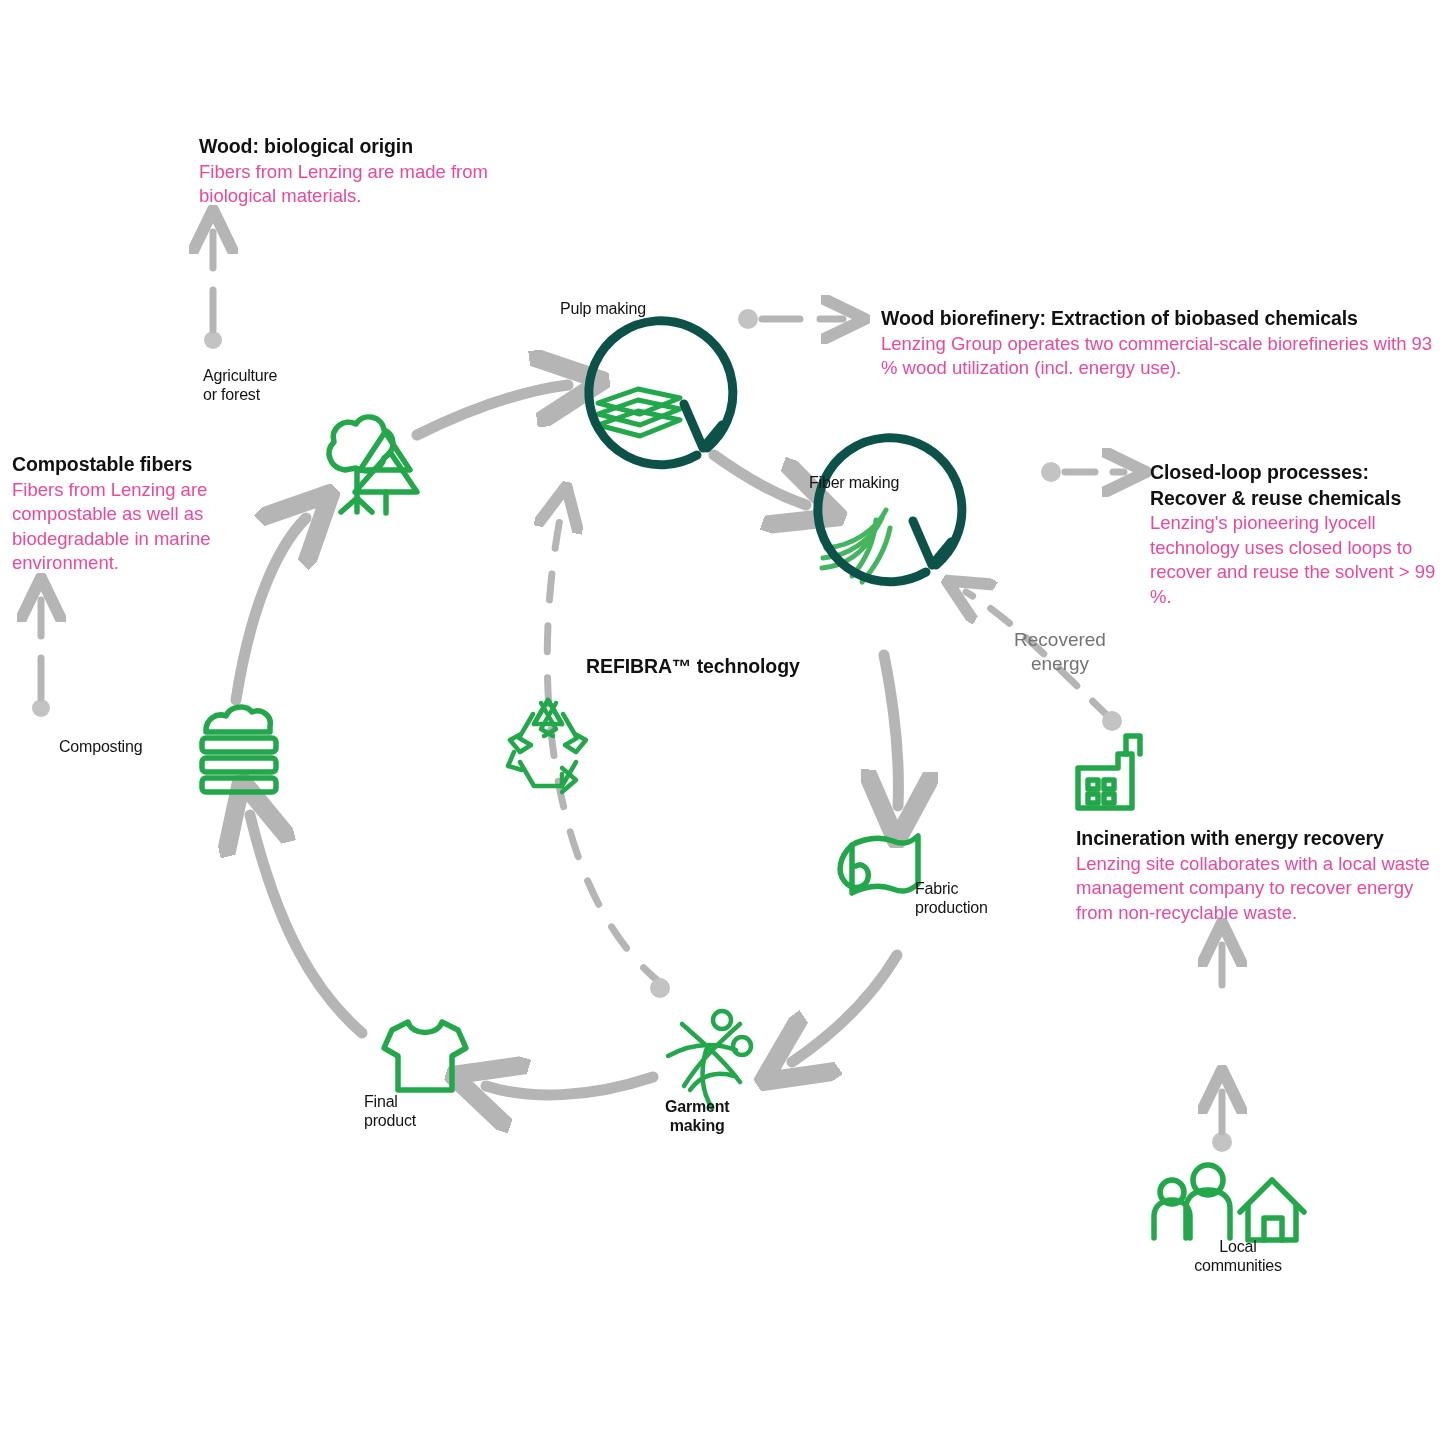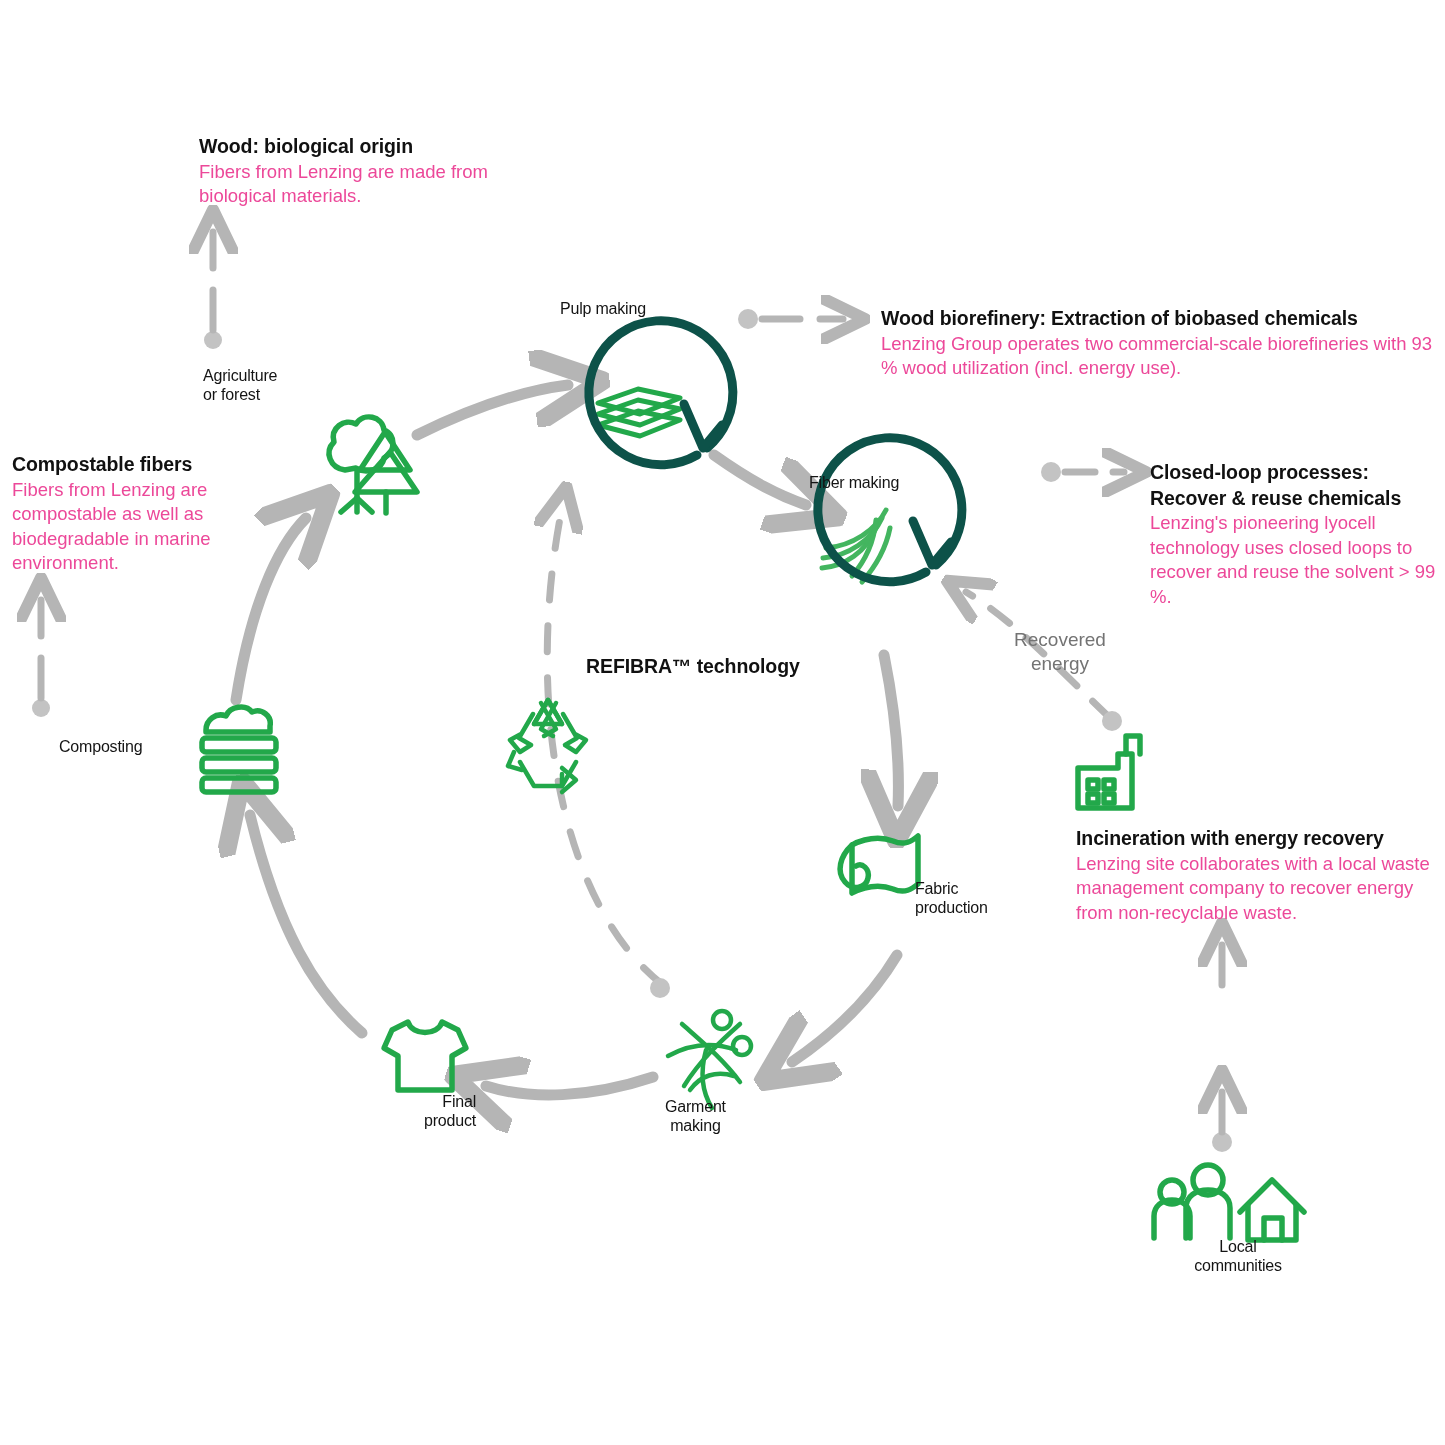--- a/index.html
+++ b/index.html
@@ -184,26 +184,26 @@
 
   <div class="nodelabel" style="left:560px;top:300px;">Pulp making</div>
 
   <div class="nodelabel" style="left:809px;top:455px;margin-top:19px;">Fiber making</div>
 
   <div class="nodelabel" style="left:915px;top:880px;">
     <span>Fabric</span><br>
     <span>production</span>
   </div>
 
-  <div class="nodelabel" style="left:665px;top:1098px;text-align:center;">
+  <div class="nodelabel" style="left:665px;top:1098px;text-align:center;font-weight:bold;">
     <span>Garment</span><br>
     <span>making</span>
   </div>
 
-  <div class="nodelabel" style="left:354px;top:1093px;text-align:right;width:122px;">
+  <div class="nodelabel" style="left:364px;top:1093px;text-align:left;width:122px;">
     <span>Final</span><br>
     <span>product</span>
   </div>
 
   <div class="nodelabel" style="left:22px;top:738px;margin-left:37px;">Composting</div>
 
   <div class="nodelabel" style="left:1152px;top:1238px;text-align:center;width:172px;">
     <span>Local</span><br>
     <span>communities</span>
   </div>

